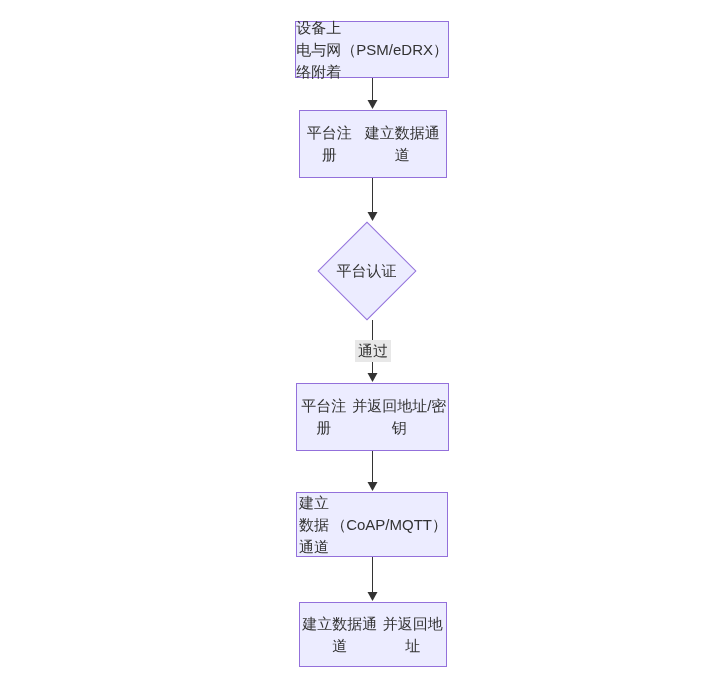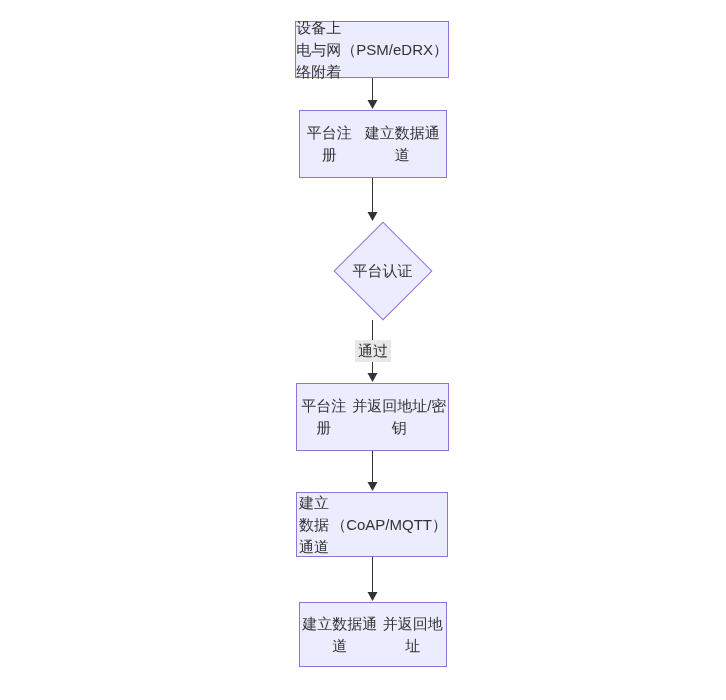--- a/index.html
+++ b/index.html
@@ -116,21 +116,21 @@
   <div class="node" style="left:295px; top:21px; width:154px; height:57px">
     <span>设备上电与网络附着</span>
     <span>（PSM/eDRX）</span>
   </div>
 
   <div class="node" style="left:299px; top:110px; width:148px; height:68px">
     <span>平台注册</span>
     <span>建立数据通道</span>
   </div>
 
-  <div class="diamond-wrap" style="left:332px; top:222px; width:101px; height:98px">
+  <div class="diamond-wrap" style="left:316px; top:222px; width:101px; height:98px">
     <div class="diamond-shape"></div>
     <div class="diamond-label">平台认证</div>
   </div>
 
   <div class="edge-label">通过</div>
 
   <div class="node" style="left:296px; top:492px; width:152px; height:65px">
     <span>建立数据通道</span>
     <span>（CoAP/MQTT）</span>
   </div>

